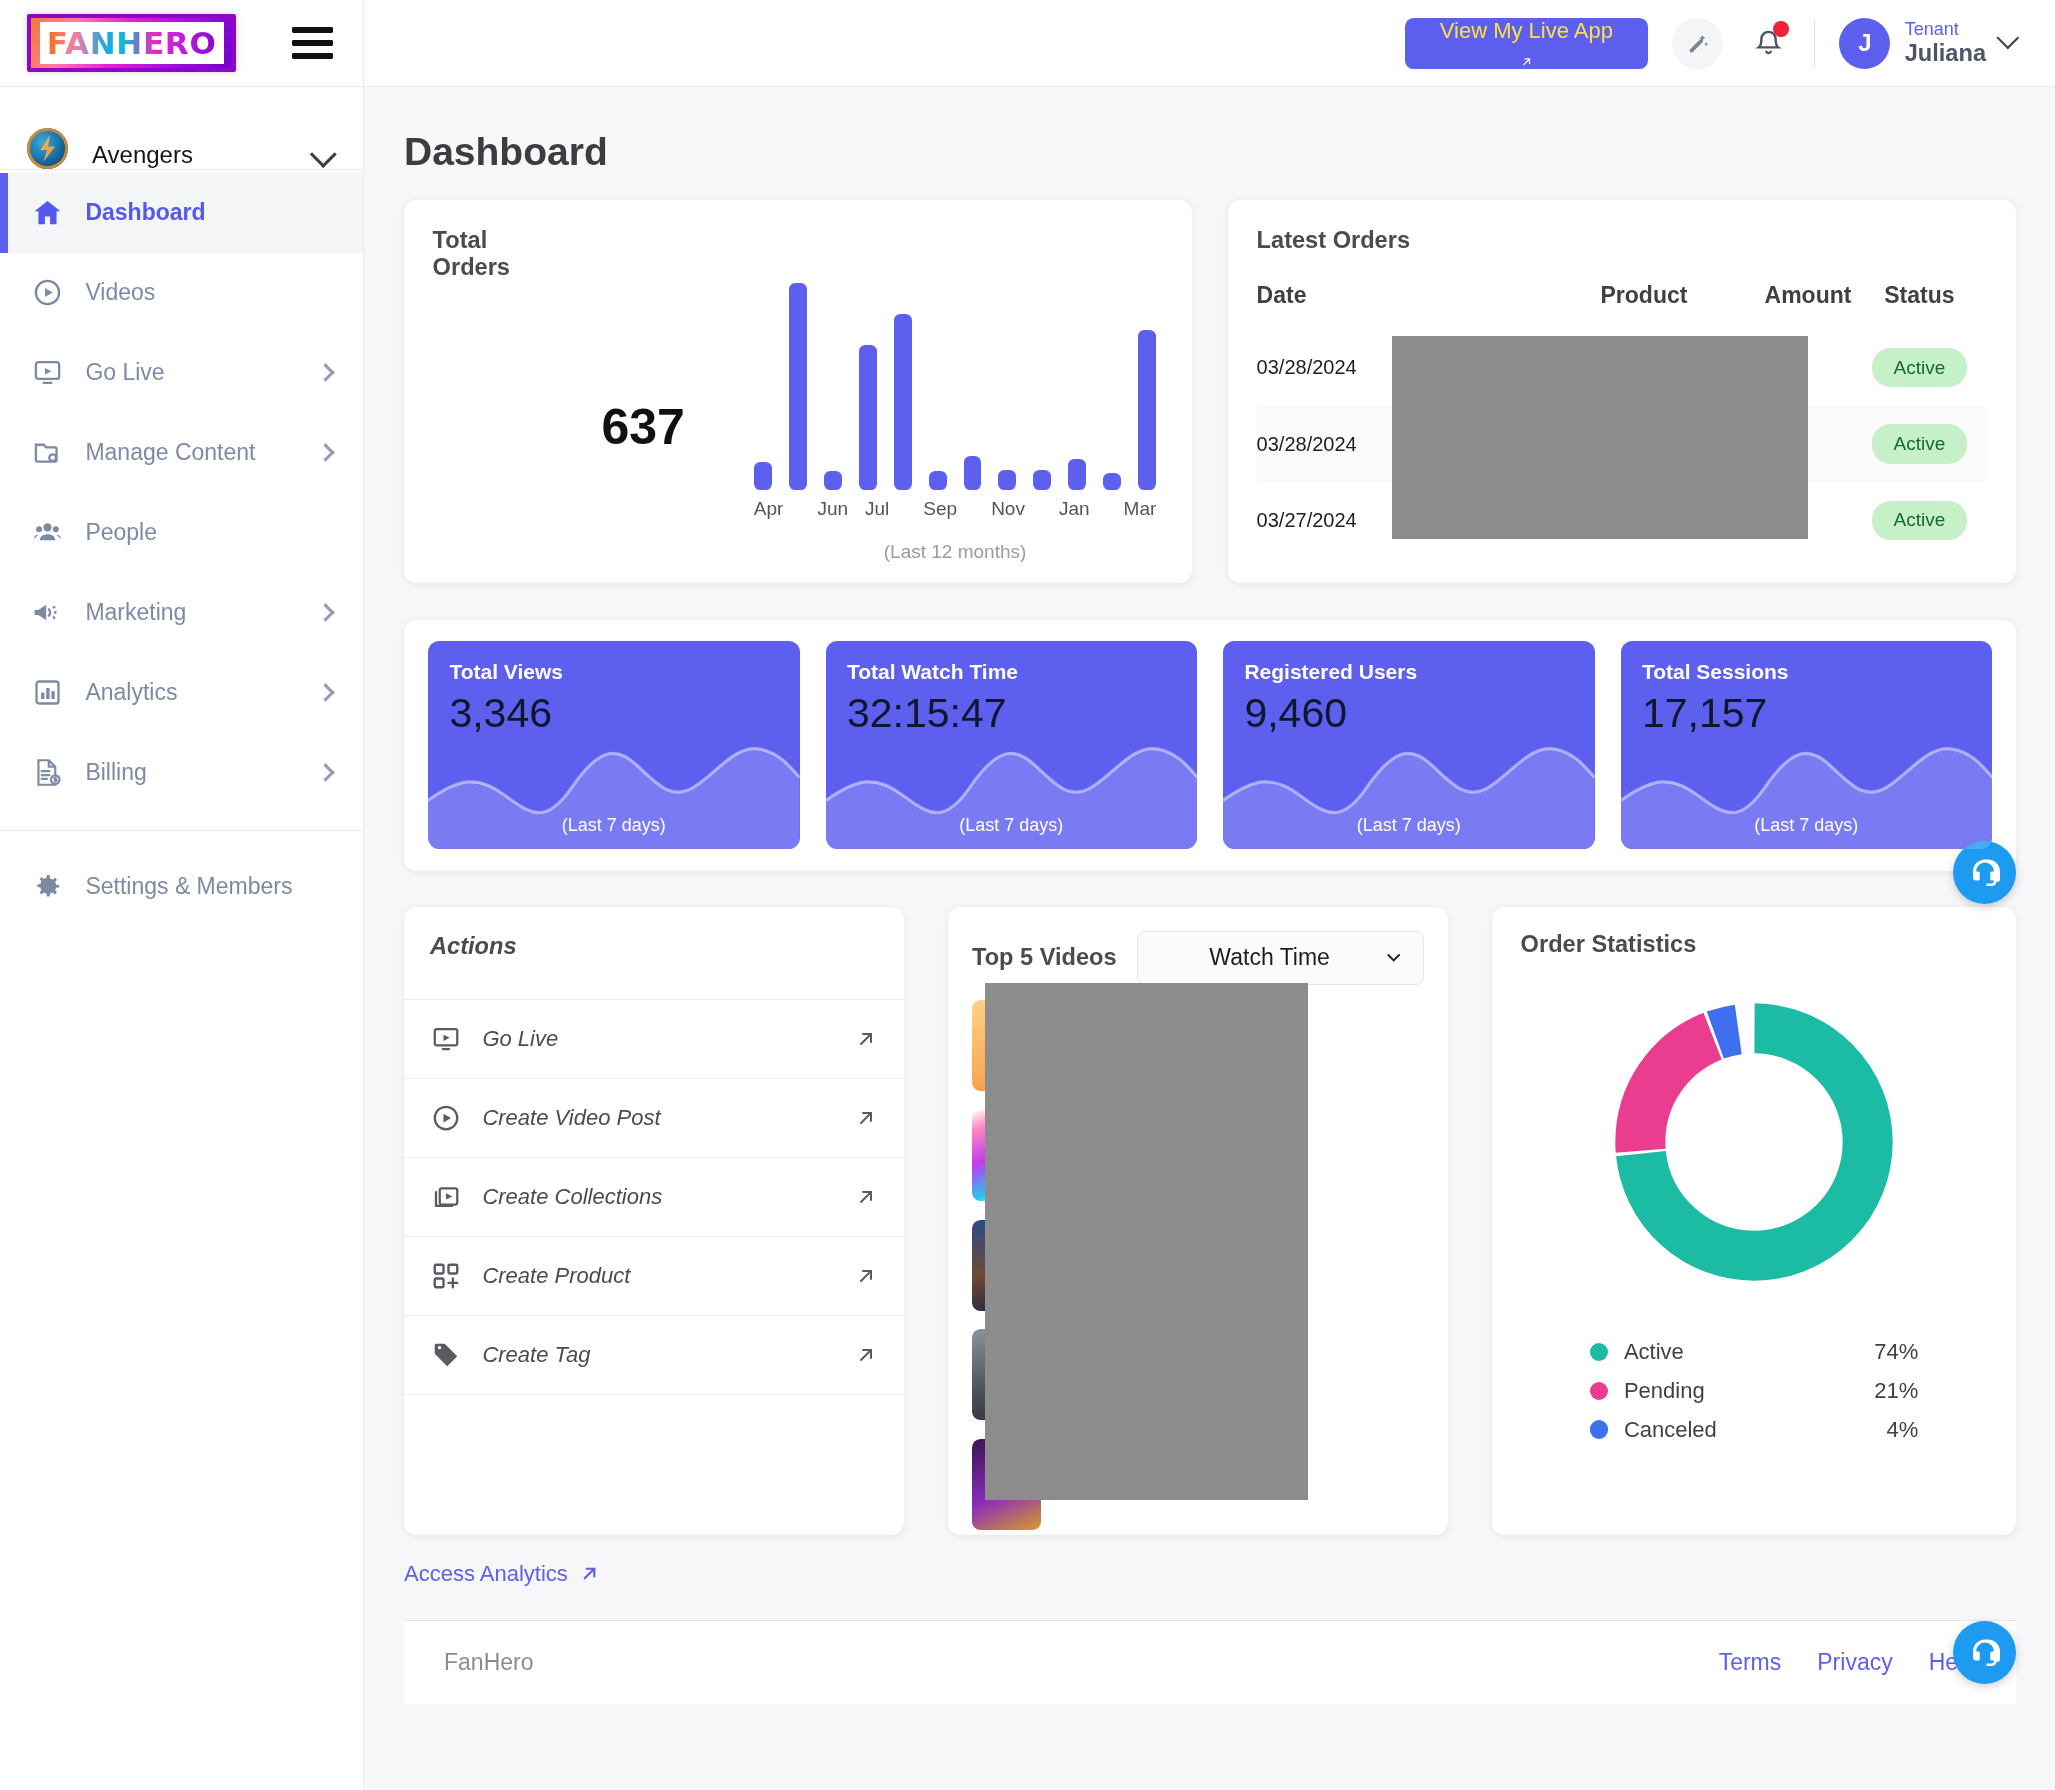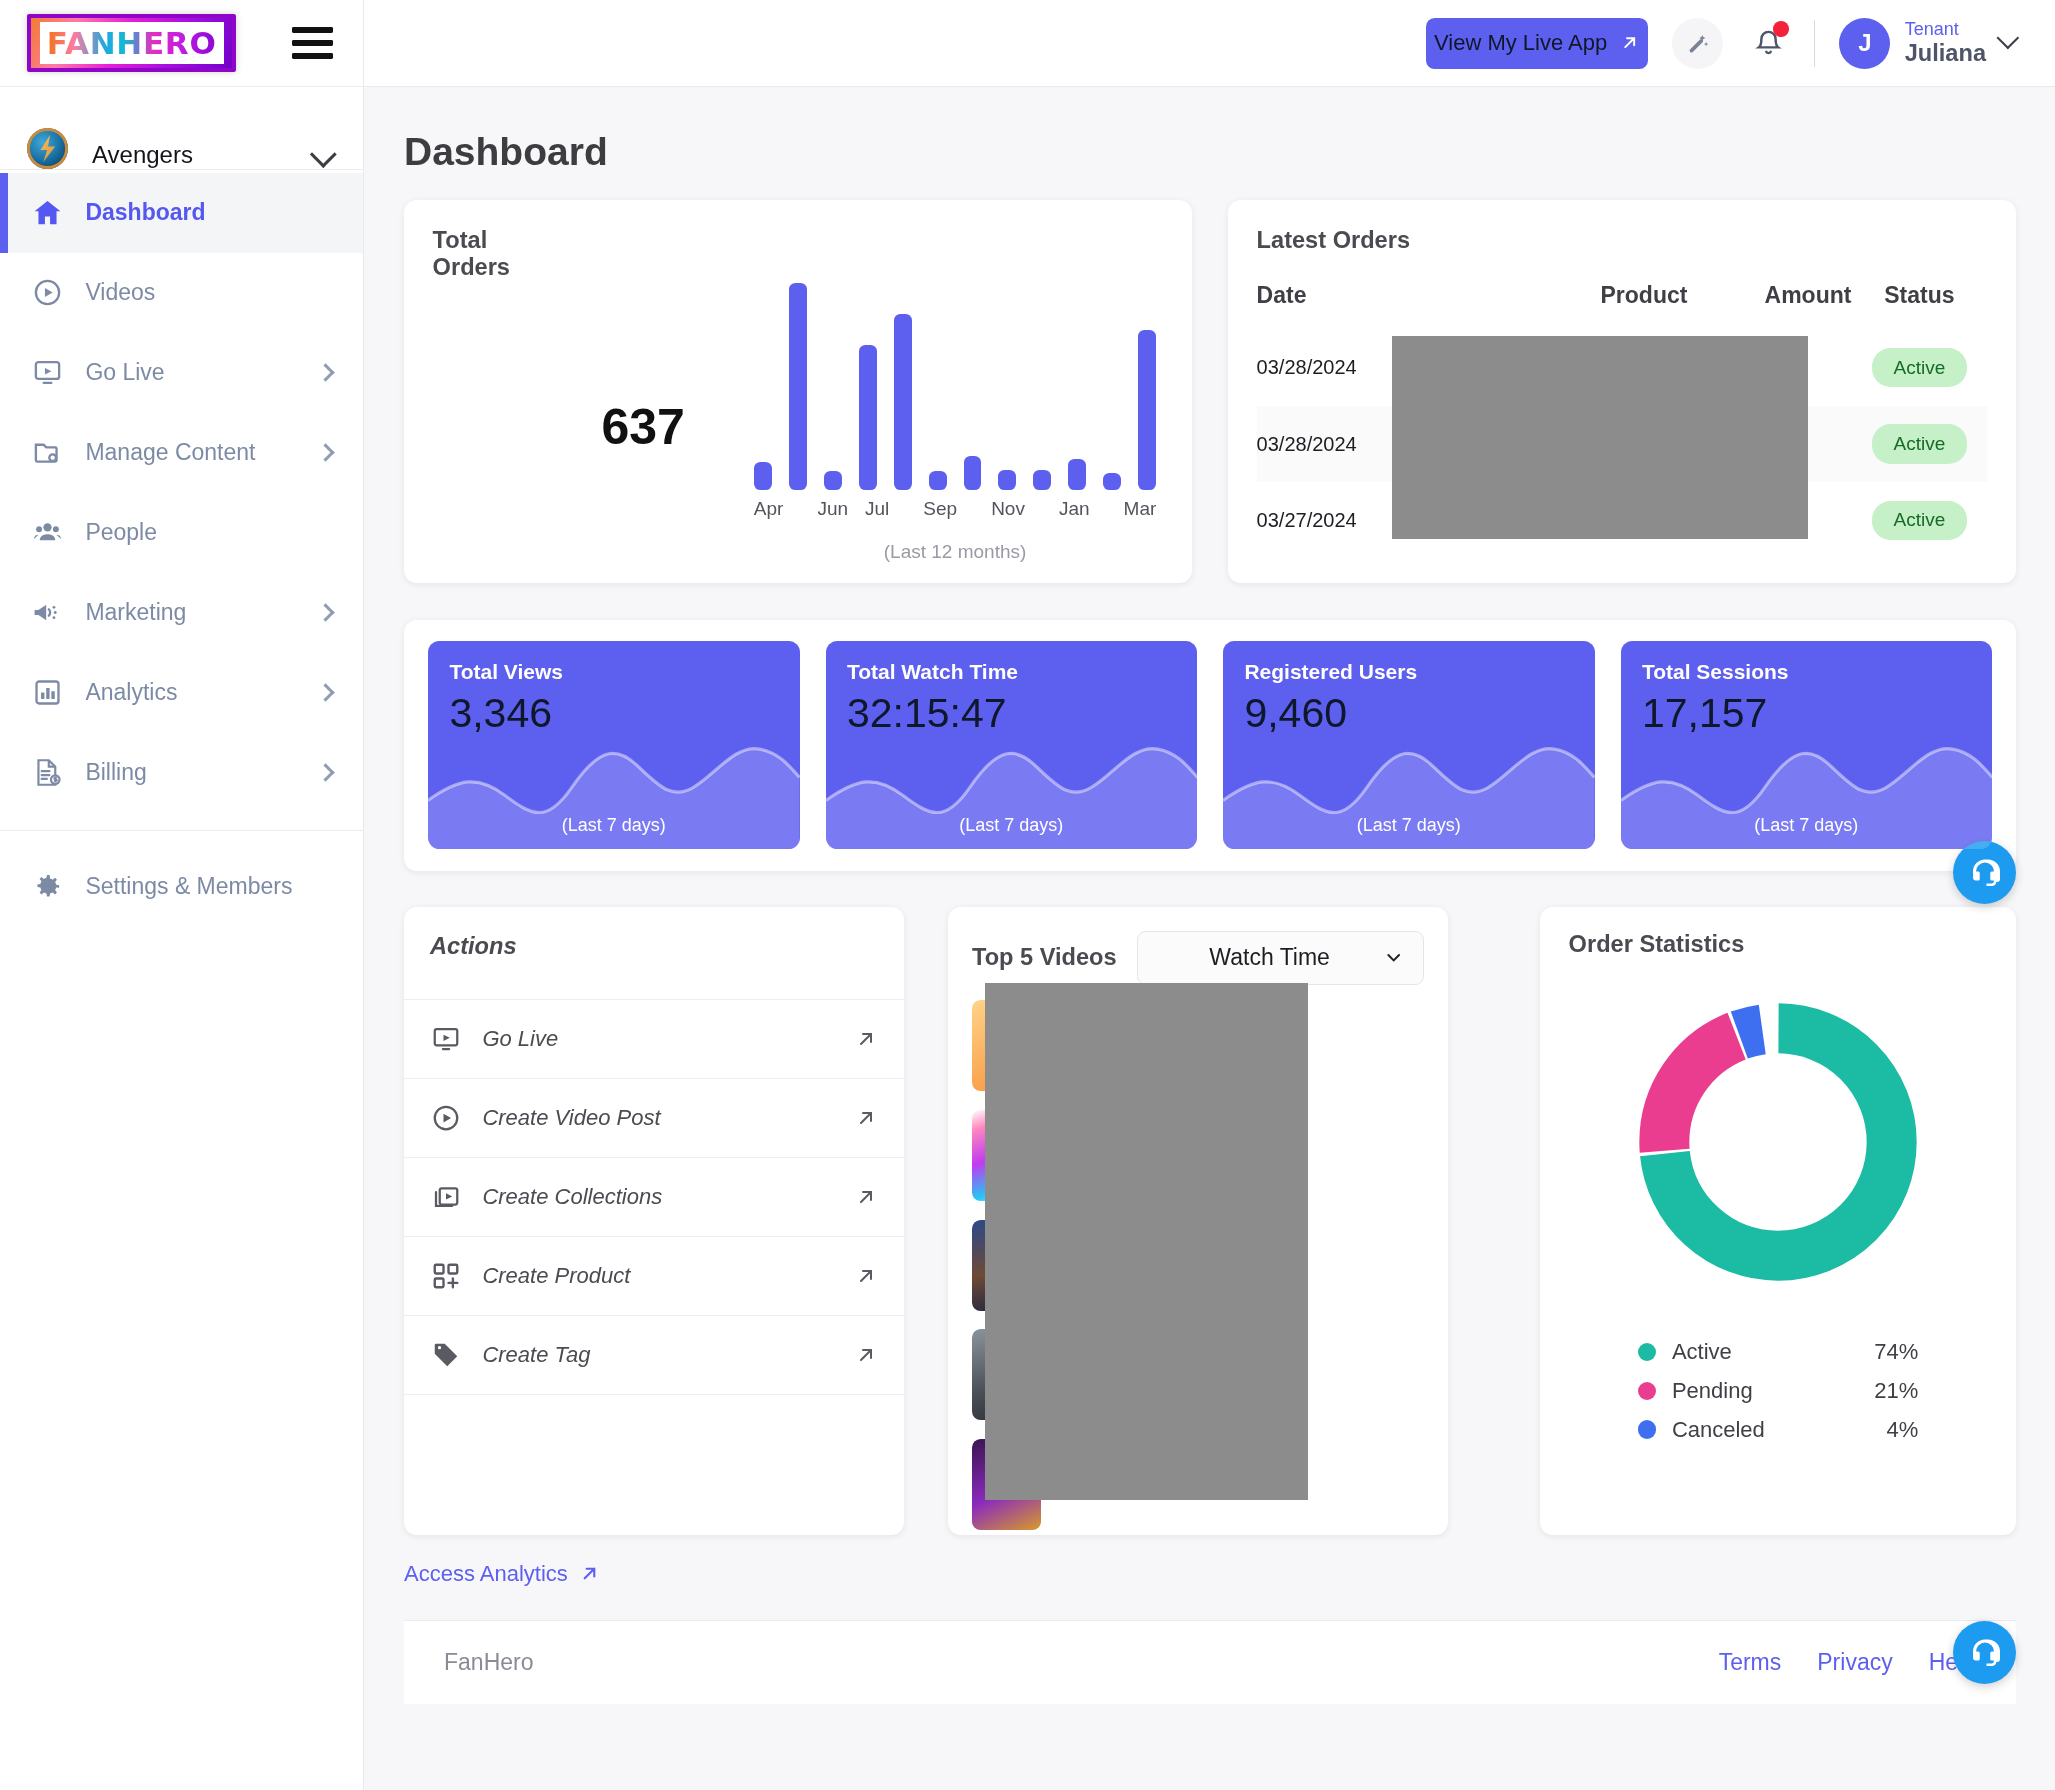--- a/index.html
+++ b/index.html
@@ -77,23 +77,23 @@
   .nav-sep { height: 1.4px; background: #ececef; margin: 17px 0 15.7px; }
 
   
   .main { flex: 1; display: flex; flex-direction: column; min-width: 0; }
   .topbar {
     height: 87px; background: #ffffff; border-bottom: 1.4px solid #e9e9ee;
     display: flex; align-items: center; justify-content: flex-end;
     padding: 0 40px; gap: 24px;
   }
   .live-btn {
-    background: #5d5fef; color: #0f172a; border: none; border-radius: 8.6px;
-    height: 51px; padding: 0 8px; font-size: 22px; cursor: pointer;
-    display: flex; align-items: center; gap: 11.4px; font-family: inherit;
+    background: #5d5fef; color: #fde047; border: none; border-radius: 8.6px;
+    height: 51px; padding: 0 35px; font-size: 22px; cursor: pointer;
+    display: flex; align-items: center; gap: 11.4px; font-family: inherit; flex-direction: column;
   }
   .icon-btn-circle {
     width: 51px; height: 51px; border-radius: 50%; background: #f5f5f7;
     display: flex; align-items: center; justify-content: center; cursor: pointer;
   }
   .bell-wrap { position: relative; width: 43px; height: 47px; display:flex; align-items:center; justify-content:center; cursor: pointer;}
   .bell-dot { position: absolute; top: 1.4px; right: 1.4px; width: 15.7px; height: 15.7px; border-radius: 50%; background: #f4213a; }
   .divider-v { width: 1.4px; height: 47px; background: #d9d9e0; }
   .user-box { display: flex; align-items: center; gap: 14.3px; cursor: pointer; }
   .avatar-circ {
@@ -158,21 +158,21 @@
   .videos-head { display: flex; align-items: center; gap: 20px; }
   .select-box {
     flex: 1; height: 54px; border: 1.4px solid #e4e4e9; border-radius: 8.6px; background: #fbfbfc;
     display: flex; align-items: center; justify-content: space-between; padding: 0 18.6px; cursor: pointer;
   }
   .select-val { font-size: 23px; color: #1d1d22; flex:1; text-align:center;}
   .thumbs { margin-top: 15.7px; display: flex; flex-direction: column; gap: 18.6px; }
   .thumb { width: 69px; height: 91px; border-radius: 8.6px; }
   .vid-redact { position: absolute; background: #8c8c8c; }
 
-  .stats-card { flex: 1 1 0; height: 628px; padding: 24px 28.6px; margin-left: 48px; }
+  .stats-card { flex: 1 1 0; height: 628px; padding: 24px 28.6px; }
   .donut-wrap { display: flex; justify-content: center; margin-top: 34px; }
   .legend { margin-top: 41px; padding: 0 69px; }
   .legend-row { display: flex; align-items: center; gap: 15.7px; padding: 6.4px 0; }
   .legend-dot { width: 18.6px; height: 18.6px; border-radius: 50%; flex: 0 0 18.6px; }
   .legend-lbl { flex: 1; font-size: 22px; color: #3f3f46; }
   .legend-val { font-size: 22px; color: #3f3f46; }
 
   .footer {
     height: 84px; border-top: 1.4px solid #e9e9ee; background: #fff;
     display: flex; align-items: center; justify-content: space-between;

